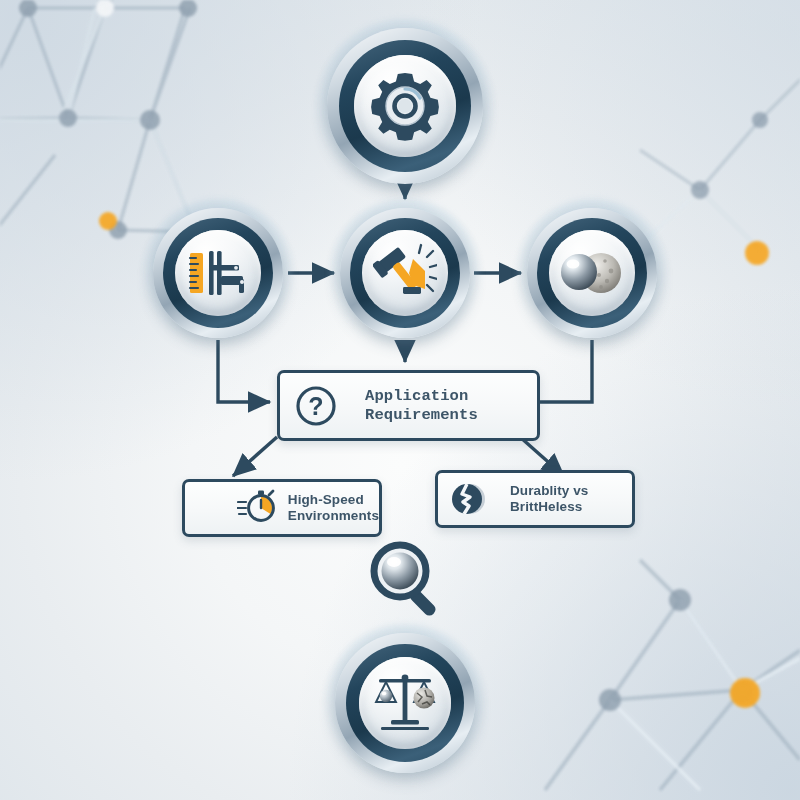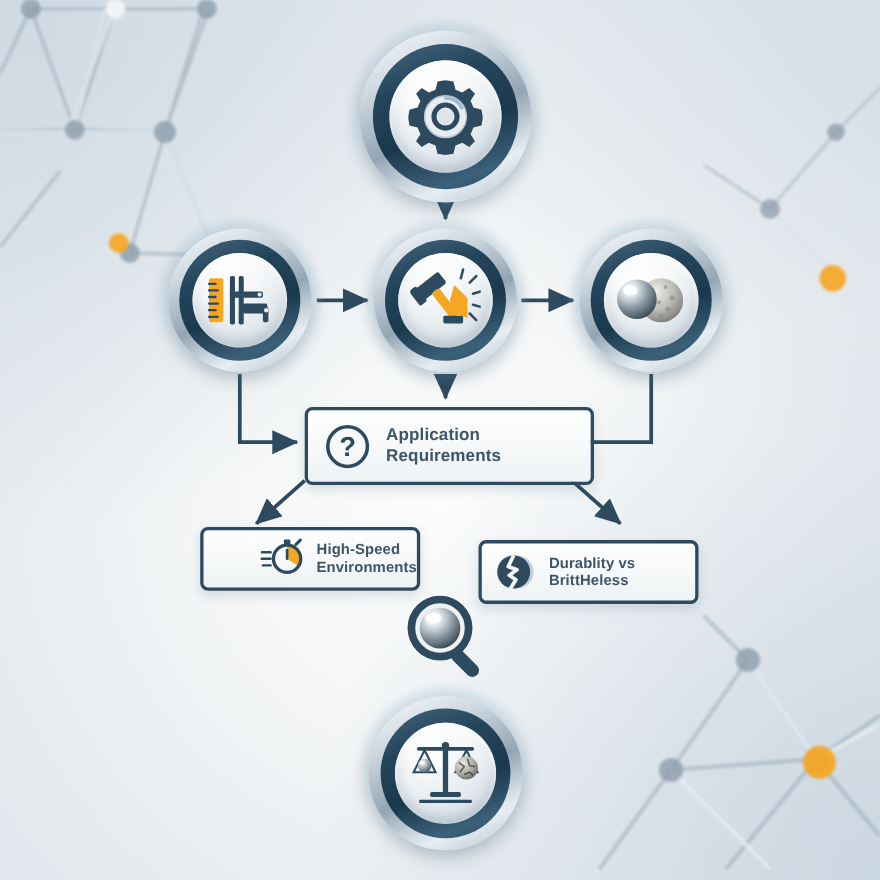--- a/index.html
+++ b/index.html
@@ -84,23 +84,23 @@
     border:3px solid #2d4a5f;border-radius:7px;
     display:flex;align-items:center;
     box-shadow:0 4px 10px rgba(70,95,115,.17);
   }
   .box .bicon{flex:0 0 auto;display:flex;align-items:center;justify-content:center;}
   .box .btext{
     color:#3d5568;font-weight:bold;line-height:1.18;
     letter-spacing:.1px;white-space:pre-line;
   }
   #box-app{left:277px;top:370px;width:243px;height:65px;padding-left:14px;}
-  #box-app .btext{font-size:15.5px;margin-left:13px;}
+  #box-app .btext{font-size:15.5px;margin-left:27px;font-family:Liberation Mono, monospace;}
   #box-left{left:182px;top:479px;width:182px;height:52px;padding-left:12px;justify-content:flex-end;}
-  #box-right{left:435px;top:491px;width:182px;height:52px;padding-left:12px;}
+  #box-right{left:435px;top:470px;width:182px;height:52px;padding-left:12px;gap:11px;}
   #box-left .btext,#box-right .btext{font-size:13.5px;margin-left:11px;}
 
   
   #magnifier{position:absolute;left:362px;top:533px;width:92px;height:92px;}
 </style>
 </head>
 <body>
 
 <div id="stage">
 

